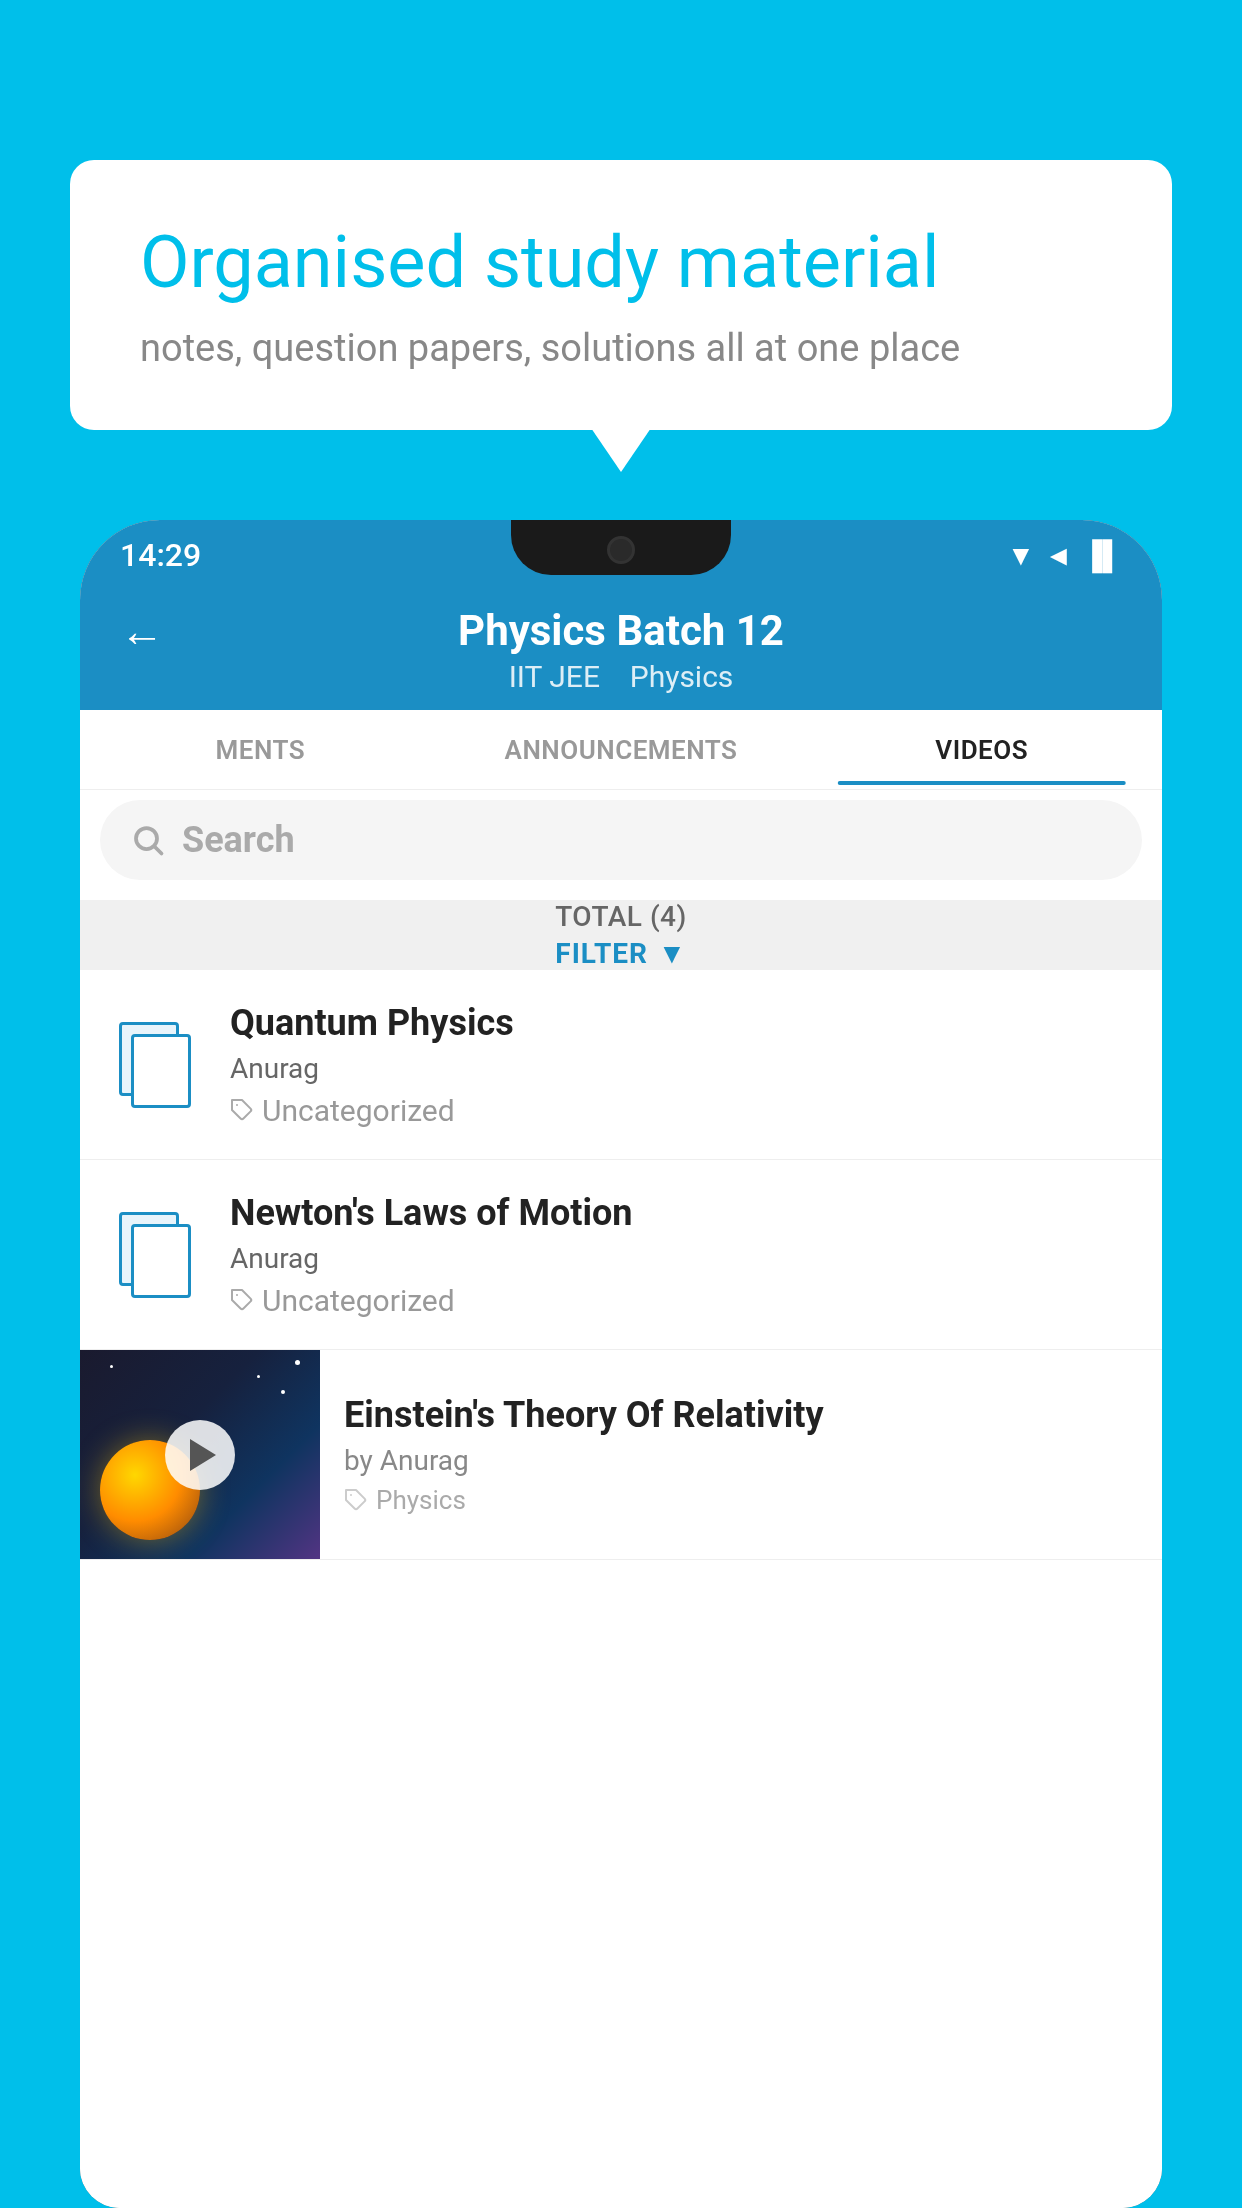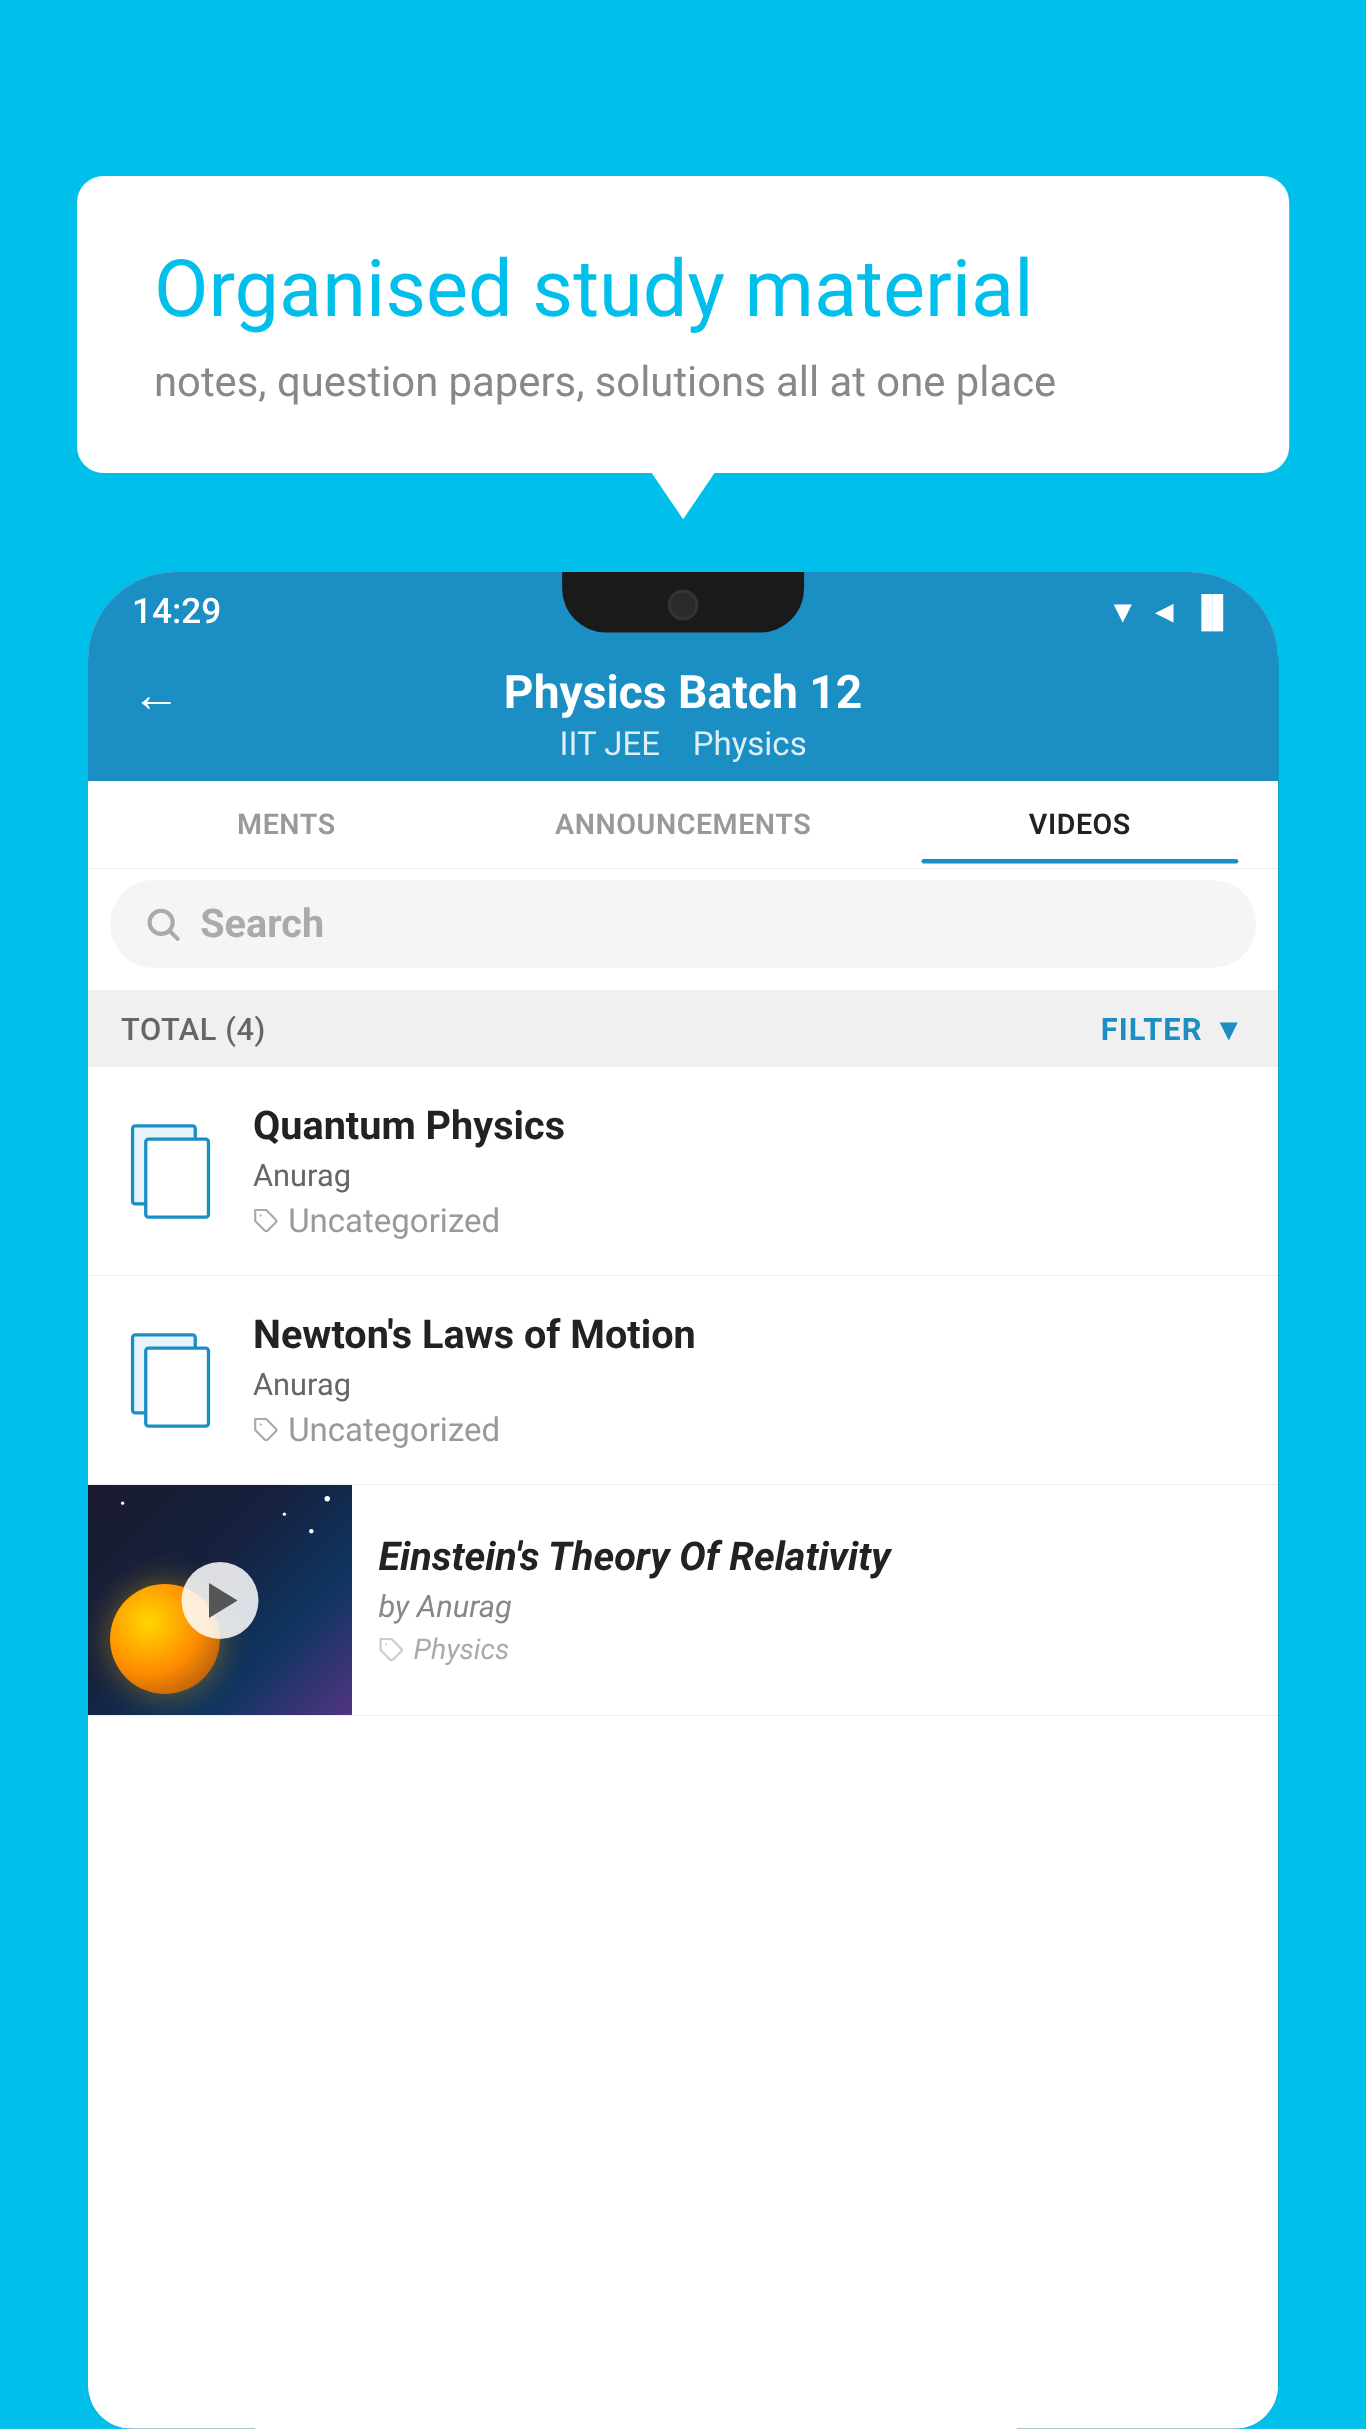--- a/index.html
+++ b/index.html
@@ -243,20 +243,21 @@
       position: absolute;
       top: 380px;
       left: 0;
       right: 0;
       height: 70px;
       background: #f0f0f0;
       display: flex;
       align-items: center;
       justify-content: space-between;
       padding: 0 30px;
+      flex-direction: column;
     }
 
     .total-label {
       color: #666;
       font-size: 28px;
       font-weight: 500;
       letter-spacing: 0.5px;
     }
 
     .filter-btn {
@@ -351,21 +352,20 @@
 
     
     .video-item-thumb {
       display: flex;
       align-items: center;
       padding: 0 0 0 0;
       border-bottom: 1px solid #eee;
       height: 210px;
       position: relative;
       overflow: hidden;
-      font-style: italic;
     }
 
     .thumb-image {
       width: 240px;
       height: 210px;
       flex-shrink: 0;
       background: linear-gradient(135deg, #1a1a2e 0%, #16213e 40%, #0f3460 70%, #533483 100%);
       display: flex;
       align-items: center;
       justify-content: center;

